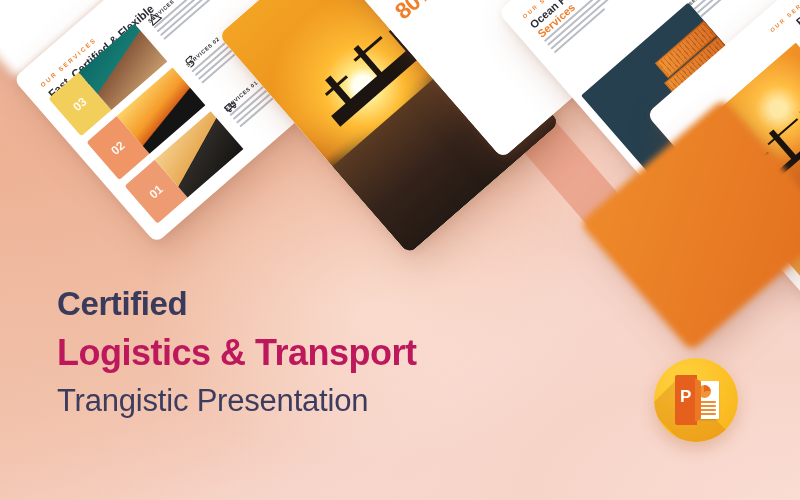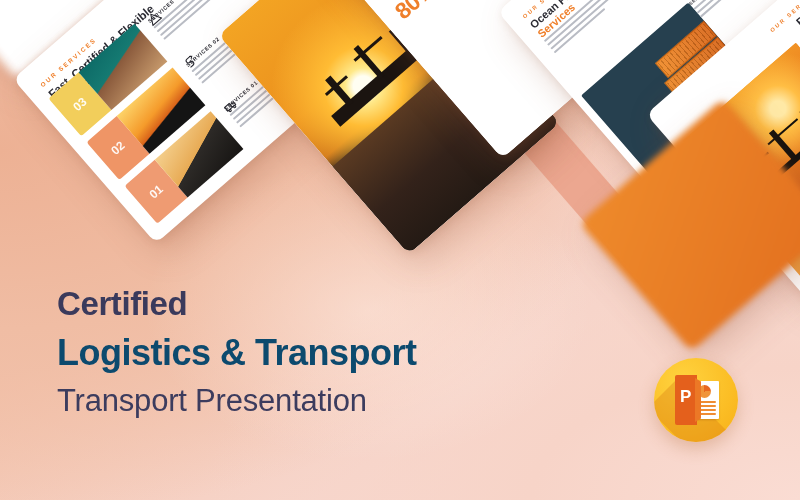--- a/index.html
+++ b/index.html
@@ -116,21 +116,21 @@
      background:linear-gradient(150deg,#ee8a2b,#e3701f);}
 
   
   .band{position:absolute;background:#e8a089;opacity:.92;transform-origin:center;}
   #band1{left:470px;top:-60px;width:44px;height:520px;transform:rotate(-41deg);background:#eaa48c;}
   #band2{left:726px;top:-30px;width:52px;height:470px;transform:rotate(-41deg);background:#eeb69f;}
 
   
   .titles{position:absolute;left:57px;top:286px;}
   .t1{font-size:33px;font-weight:700;color:#3a3a5c;letter-spacing:-.4px;line-height:1.12;}
-  .t2{font-size:36px;font-weight:700;color:#0c4a6e;letter-spacing:-.5px;line-height:1.12;margin-top:10px;}
+  .t2{font-size:36px;font-weight:700;color:#be185d;letter-spacing:-.5px;line-height:1.12;margin-top:10px;}
   .t3{font-size:31px;font-weight:400;color:#3c3c5e;letter-spacing:-.2px;line-height:1.14;margin-top:10px;}
 
   
   .ppt{position:absolute;left:654px;top:358px;width:84px;height:84px;border-radius:50%;
      background:radial-gradient(circle at 34% 28%,#ffd33f,#fbbd24 62%,#f6ae17);
      box-shadow:0 7px 16px rgba(180,110,60,.3);overflow:hidden;}
   .ppt .shadow{position:absolute;left:22px;top:22px;width:120px;height:40px;
      background:rgba(214,120,18,.34);transform:rotate(45deg);transform-origin:0 0;}
   .ppt .page{position:absolute;left:40px;top:23px;width:25px;height:38px;background:#fff;border-radius:1px;
      box-shadow:0 1px 2px rgba(120,60,10,.25);}
@@ -335,21 +335,21 @@
       </div>
       <div class="strip"></div>
     </div>
 
     <div class="slide blurred" id="slideI"></div>
   </div>
 
   <div class="titles">
     <div class="t1">Certified</div>
     <div class="t2">Logistics &amp; Transport</div>
-    <div class="t3">Transport Presentation</div>
+    <div class="t3">Trangistic Presentation</div>
   </div>
 
   <div class="ppt">
     <span class="shadow"></span>
     <span class="page">
       <span class="pie"></span>
       <i style="top:20px"></i>
         <i style="top:24px"></i>
         <i style="top:28px"></i>
         <i style="top:32px"></i>

